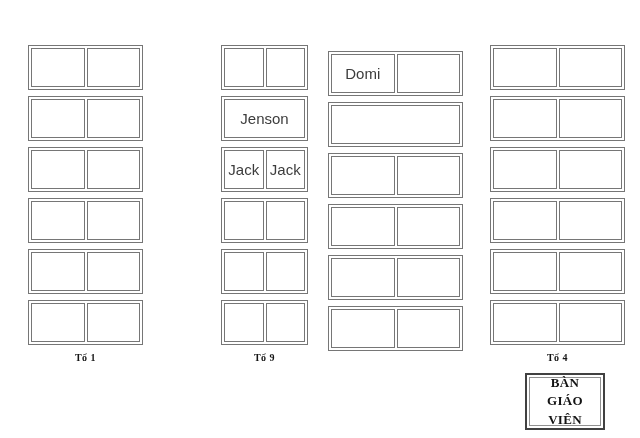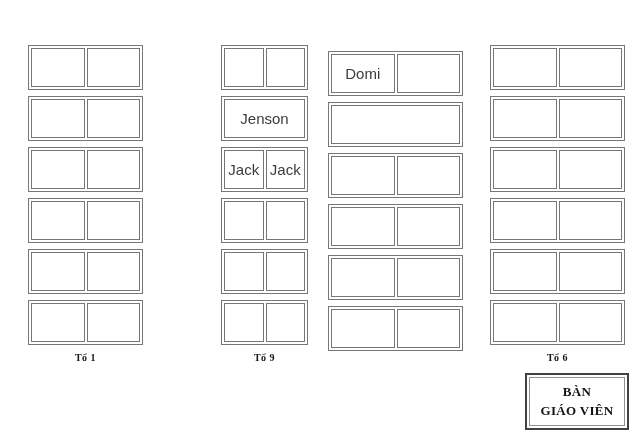--- a/index.html
+++ b/index.html
@@ -60,21 +60,21 @@
     font-family: "Liberation Serif", serif;
     font-weight: bold;
     font-size: 10px;
     color: var(--label-text);
     letter-spacing: 0.5px;
   }
   .teacher-desk {
     position: absolute;
     left: 525px;
     top: 373px;
-    width: 104px;
+    width: 80px;
     height: 57px;
     border: 2px solid var(--teacher-outer);
     padding: 2px;
     display: flex;
     background: var(--bg);
   }
   .teacher-desk-inner {
     flex: 1;
     border: 1px solid var(--teacher-inner);
     display: flex;
@@ -199,21 +199,21 @@
           </div>
           <div class="desk">
             <div class="seat"></div>
             <div class="seat"></div>
           </div>
           <div class="desk">
             <div class="seat"></div>
             <div class="seat"></div>
           </div>
         </div>
-        <div class="group-label">Tổ 6</div>
+        <div class="group-label">Tổ 4</div>
       </div>
     </div>
 
   <div class="teacher-desk">
     <div class="teacher-desk-inner">
       <div>BÀN</div>
       <div>GIÁO VIÊN</div>
     </div>
   </div>
 </div>

